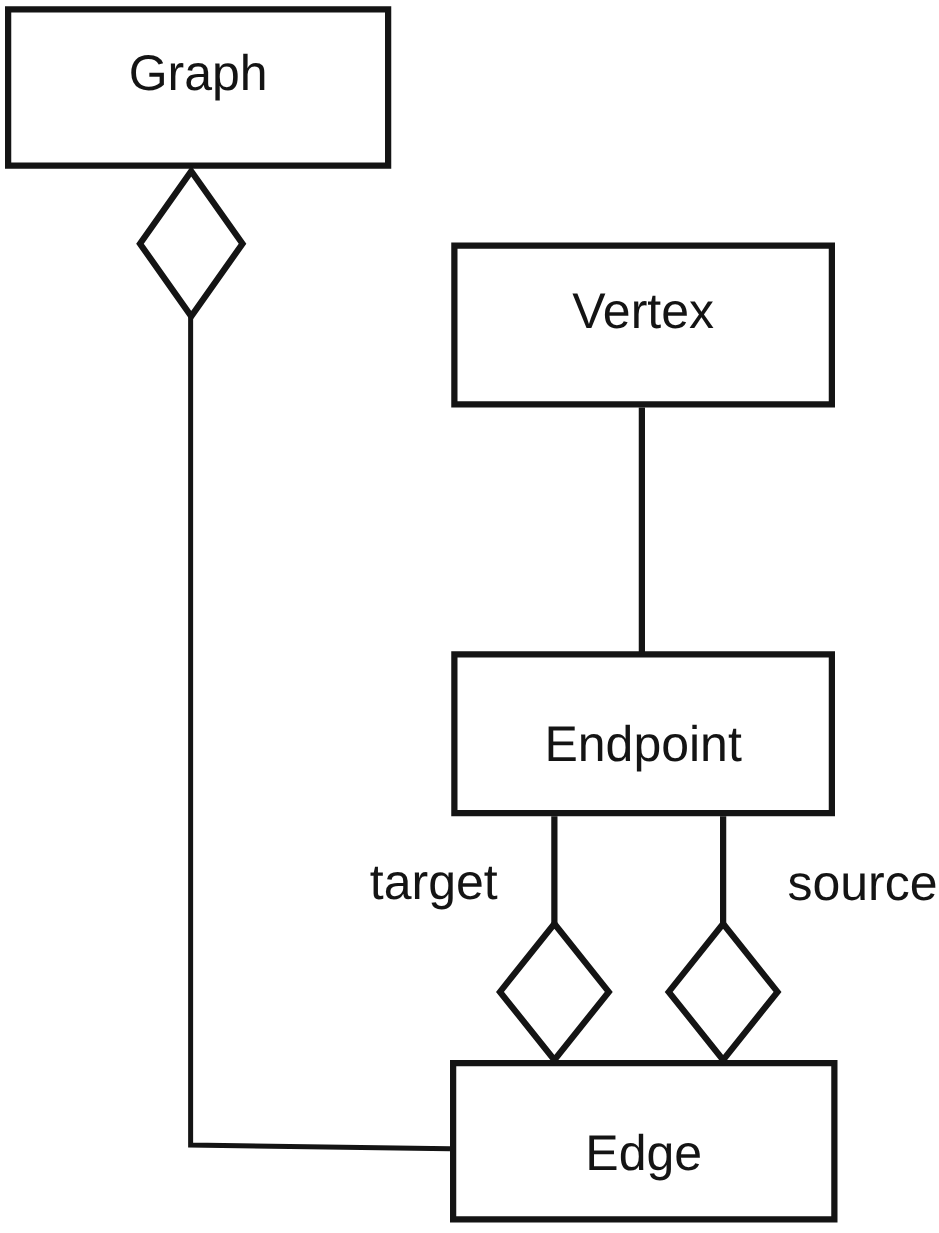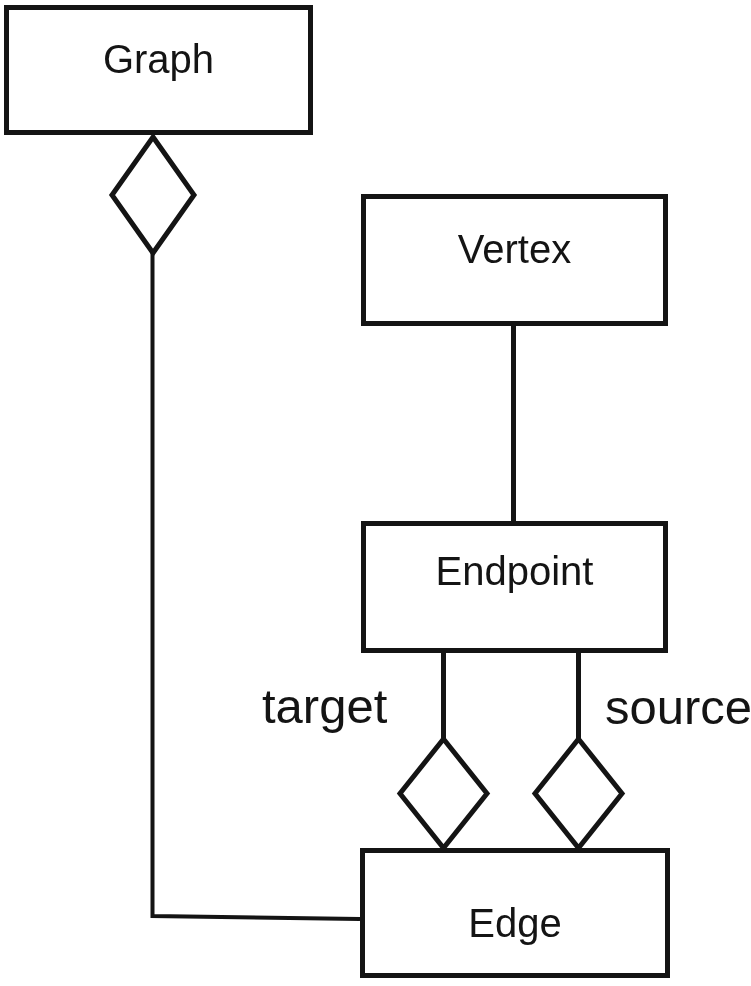--- a/index.html
+++ b/index.html
@@ -43,28 +43,28 @@
     color: #141414;
   }
   .node-label.low {
     padding-bottom: 12px;
     margin-top: 16px;
   }
   .edge-label {
     position: absolute;
     height: 44px;
     line-height: 44px;
-    text-align: left;
-    font-size: 49px;
+    text-align: center;
+    font-size: 40px;
     color: #141414;
     white-space: nowrap;
   }
   .lbl-graph    { left: 4px;   top: 5px;   width: 309px; height: 130px; }
   .lbl-vertex   { left: 361px; top: 194px; width: 307px; height: 132px; }
-  .lbl-endpoint { left: 361px; top: 524px; width: 307px; height: 116px; }
+  .lbl-endpoint { left: 361px; top: 549px; width: 307px; height: 116px; }
   .lbl-edge     { left: 360px; top: 848px; width: 310px; height: 130px; }
   .lbl-target   { left: 262px; top: 684px; width: 170px; }
   .lbl-source   { left: 605px; top: 685px; width: 170px; }
 </style>
 </head>
 <body bgcolor="#ffffff">
 
 <div id="canvas">
 
   <svg id="diagram-svg" width="751" height="986" viewBox="0 0 751 986">

